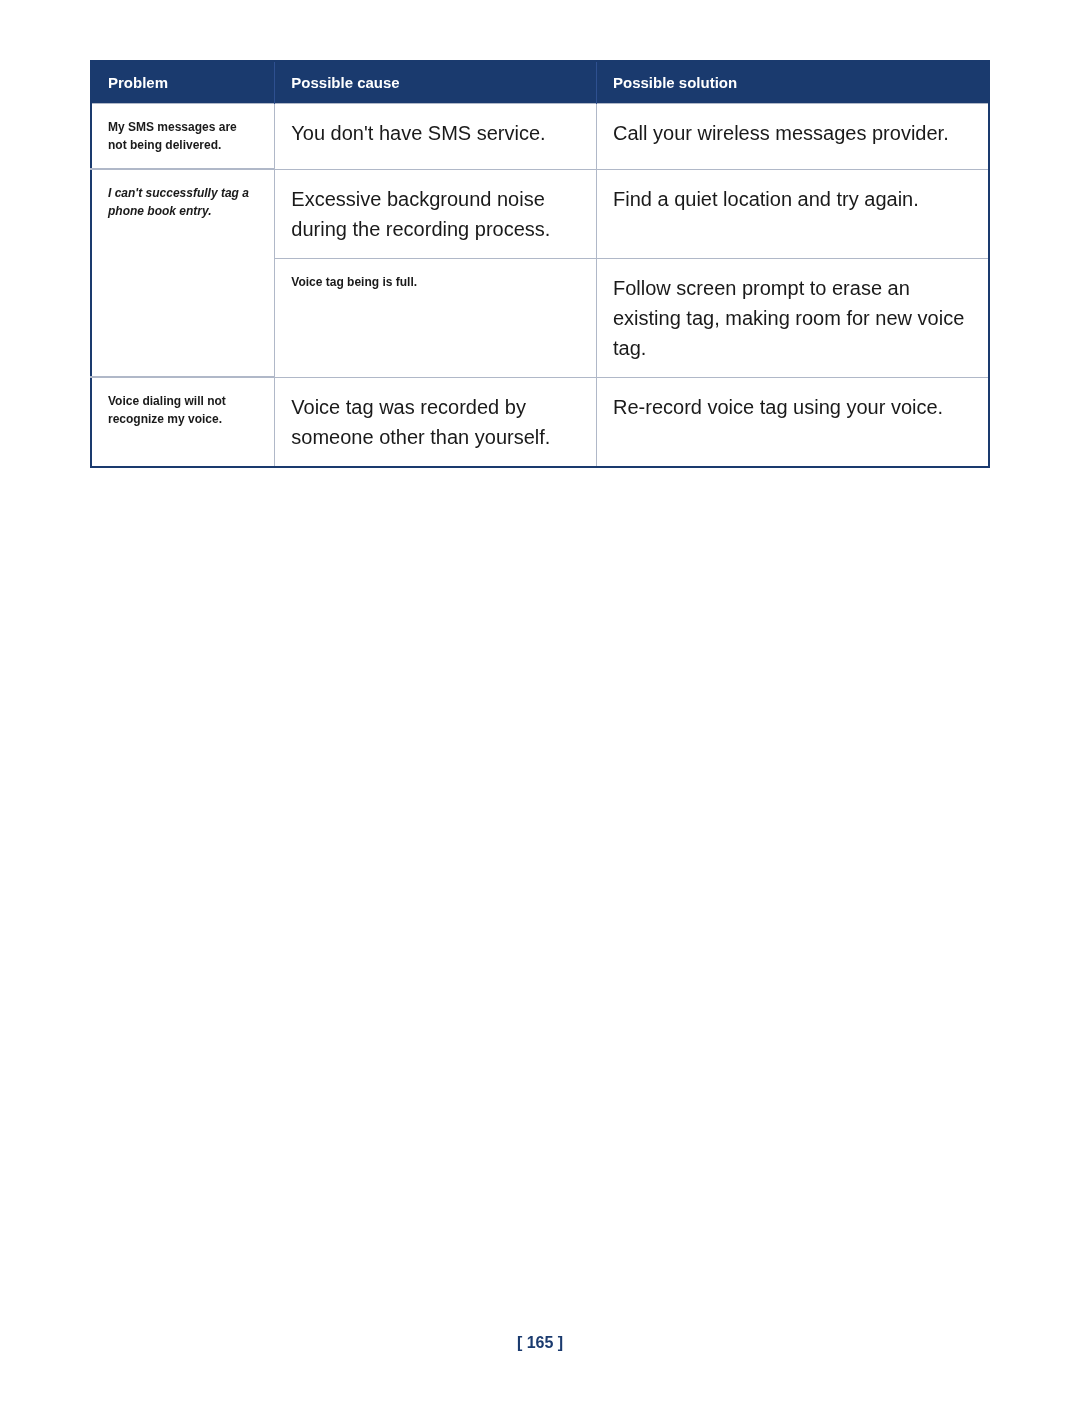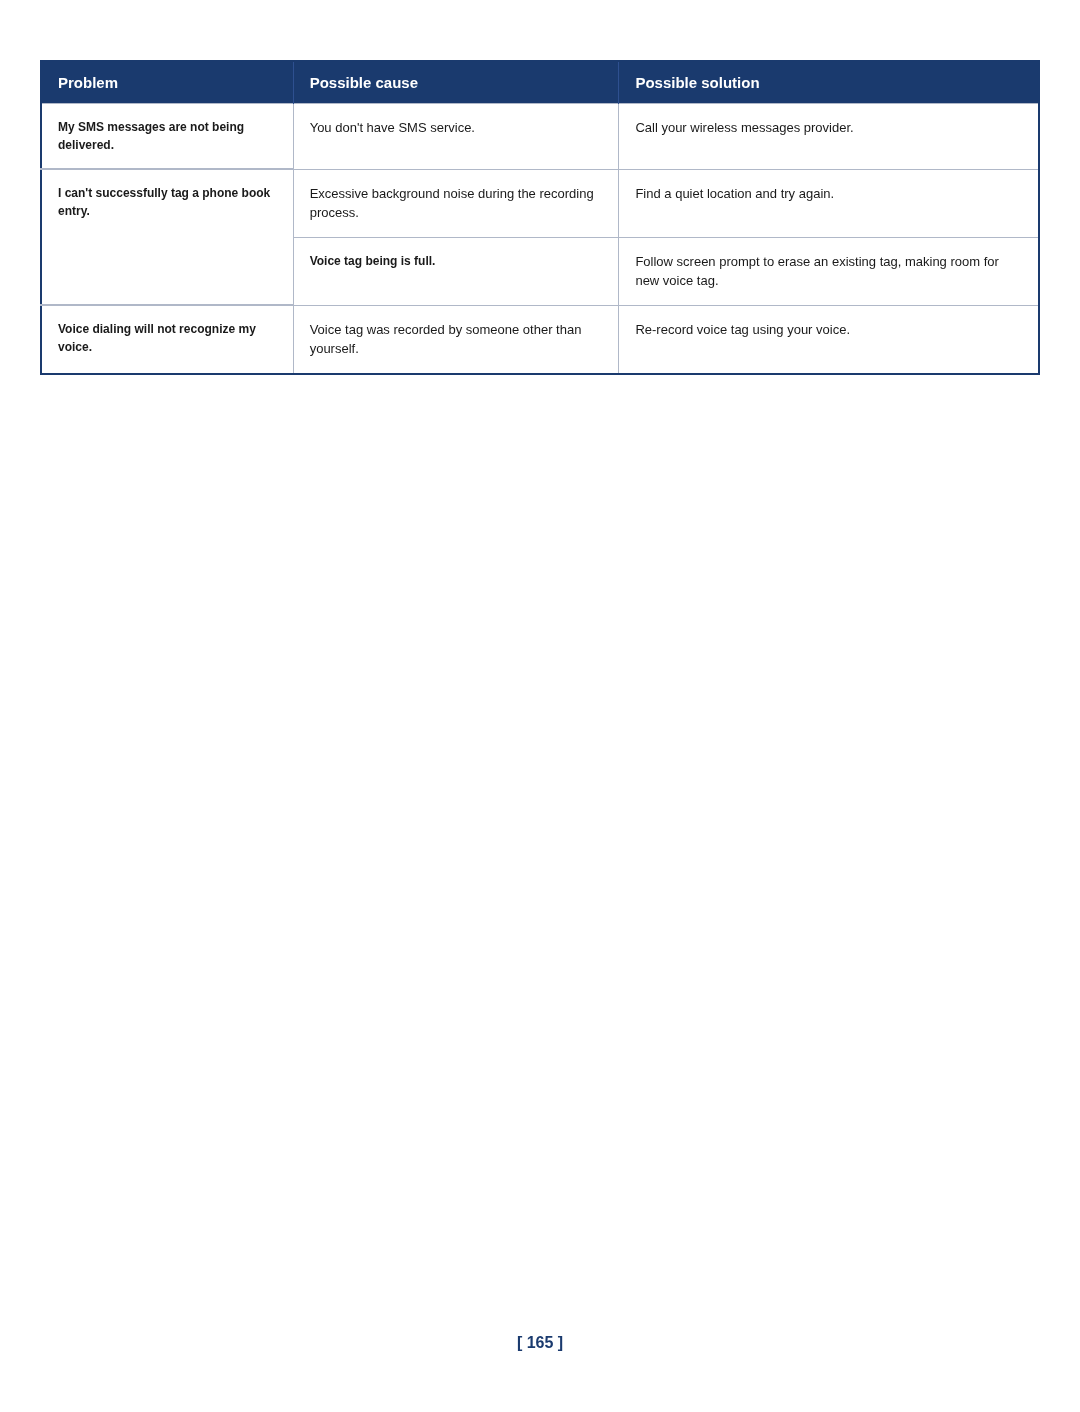--- a/index.html
+++ b/index.html
@@ -14,21 +14,21 @@
       font-size: 15px;
       color: #1a1a1a;
       width: 1080px;
       min-height: 1412px;
       display: flex;
       flex-direction: column;
       align-items: center;
     }
 
     .page-container {
-      width: 1000px;
+      width: 900px;
       margin: 60px auto 0 auto;
     }
 
     table {
       width: 100%;
       border-collapse: collapse;
       border: 2px solid #1a3a6e;
     }
 
     thead tr {
@@ -45,21 +45,21 @@
     }
 
     thead th:last-child {
       border-right: none;
     }
 
     tbody tr td {
       border: 1px solid #b0b8c8;
       vertical-align: top;
       padding: 14px 16px;
-      font-size: 13px;
+      font-size: 20px;
       line-height: 1.5;
     }
 
     tbody tr td:first-child {
       font-weight: bold;
       font-size: 12px;
     }
 
     .page-footer {
       margin-top: auto;
@@ -86,21 +86,21 @@
         <th>Possible solution</th>
       </tr>
     </thead>
     <tbody id="table-body">
     <tr>
           <td rowspan="1">My SMS messages are not being delivered.</td>
           <td>You don't have SMS service.</td>
           <td>Call your wireless messages provider.</td>
         </tr>
         <tr>
-          <td rowspan="2" style="border-top: 2px solid rgb(176, 184, 200);">I can't successfully tag a phone book entry.</td>
+          <td rowspan="2" style="border-top: 2px solid rgb(176, 184, 200); font-style: italic;">I can't successfully tag a phone book entry.</td>
           <td>Excessive background noise during the recording process.</td>
           <td>Find a quiet location and try again.</td>
         </tr>
         <tr>
           <td>Voice tag being is full.</td>
           <td>Follow screen prompt to erase an existing tag, making room for new voice tag.</td>
         </tr>
         <tr>
           <td rowspan="1" style="border-top: 2px solid rgb(176, 184, 200); margin-top: 16px;">Voice dialing will not recognize my voice.</td>
           <td>Voice tag was recorded by someone other than yourself.</td>

